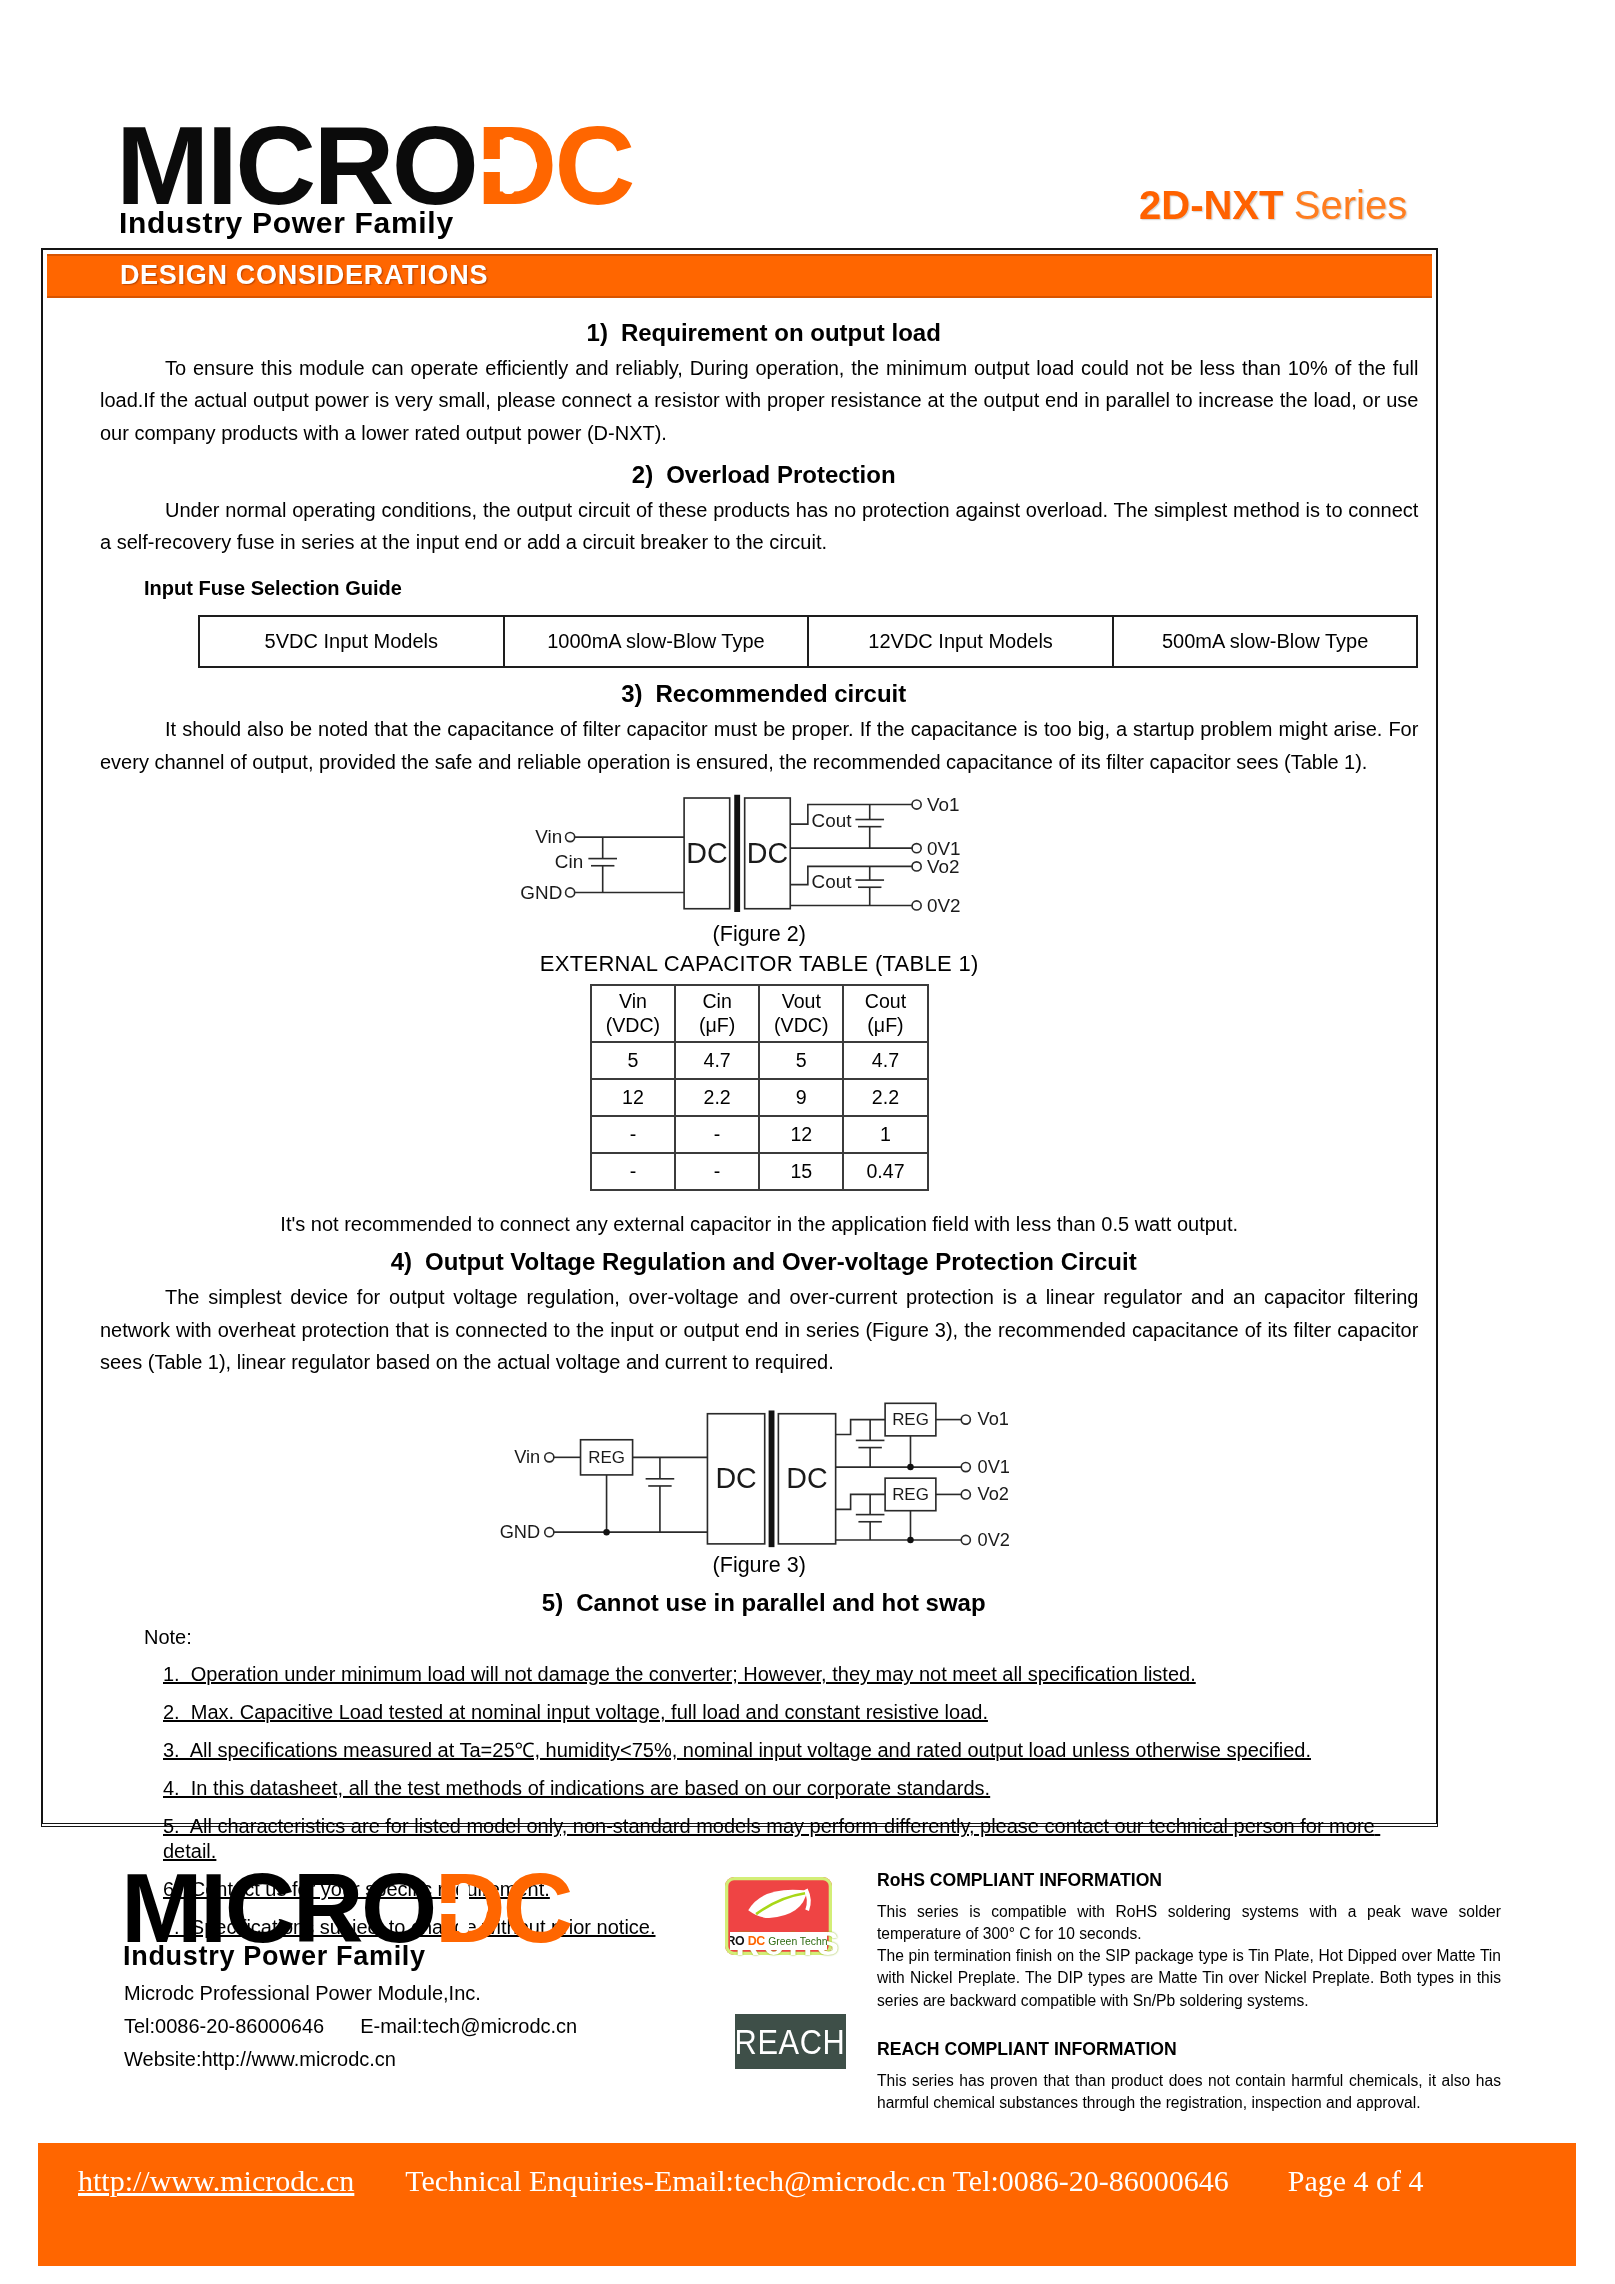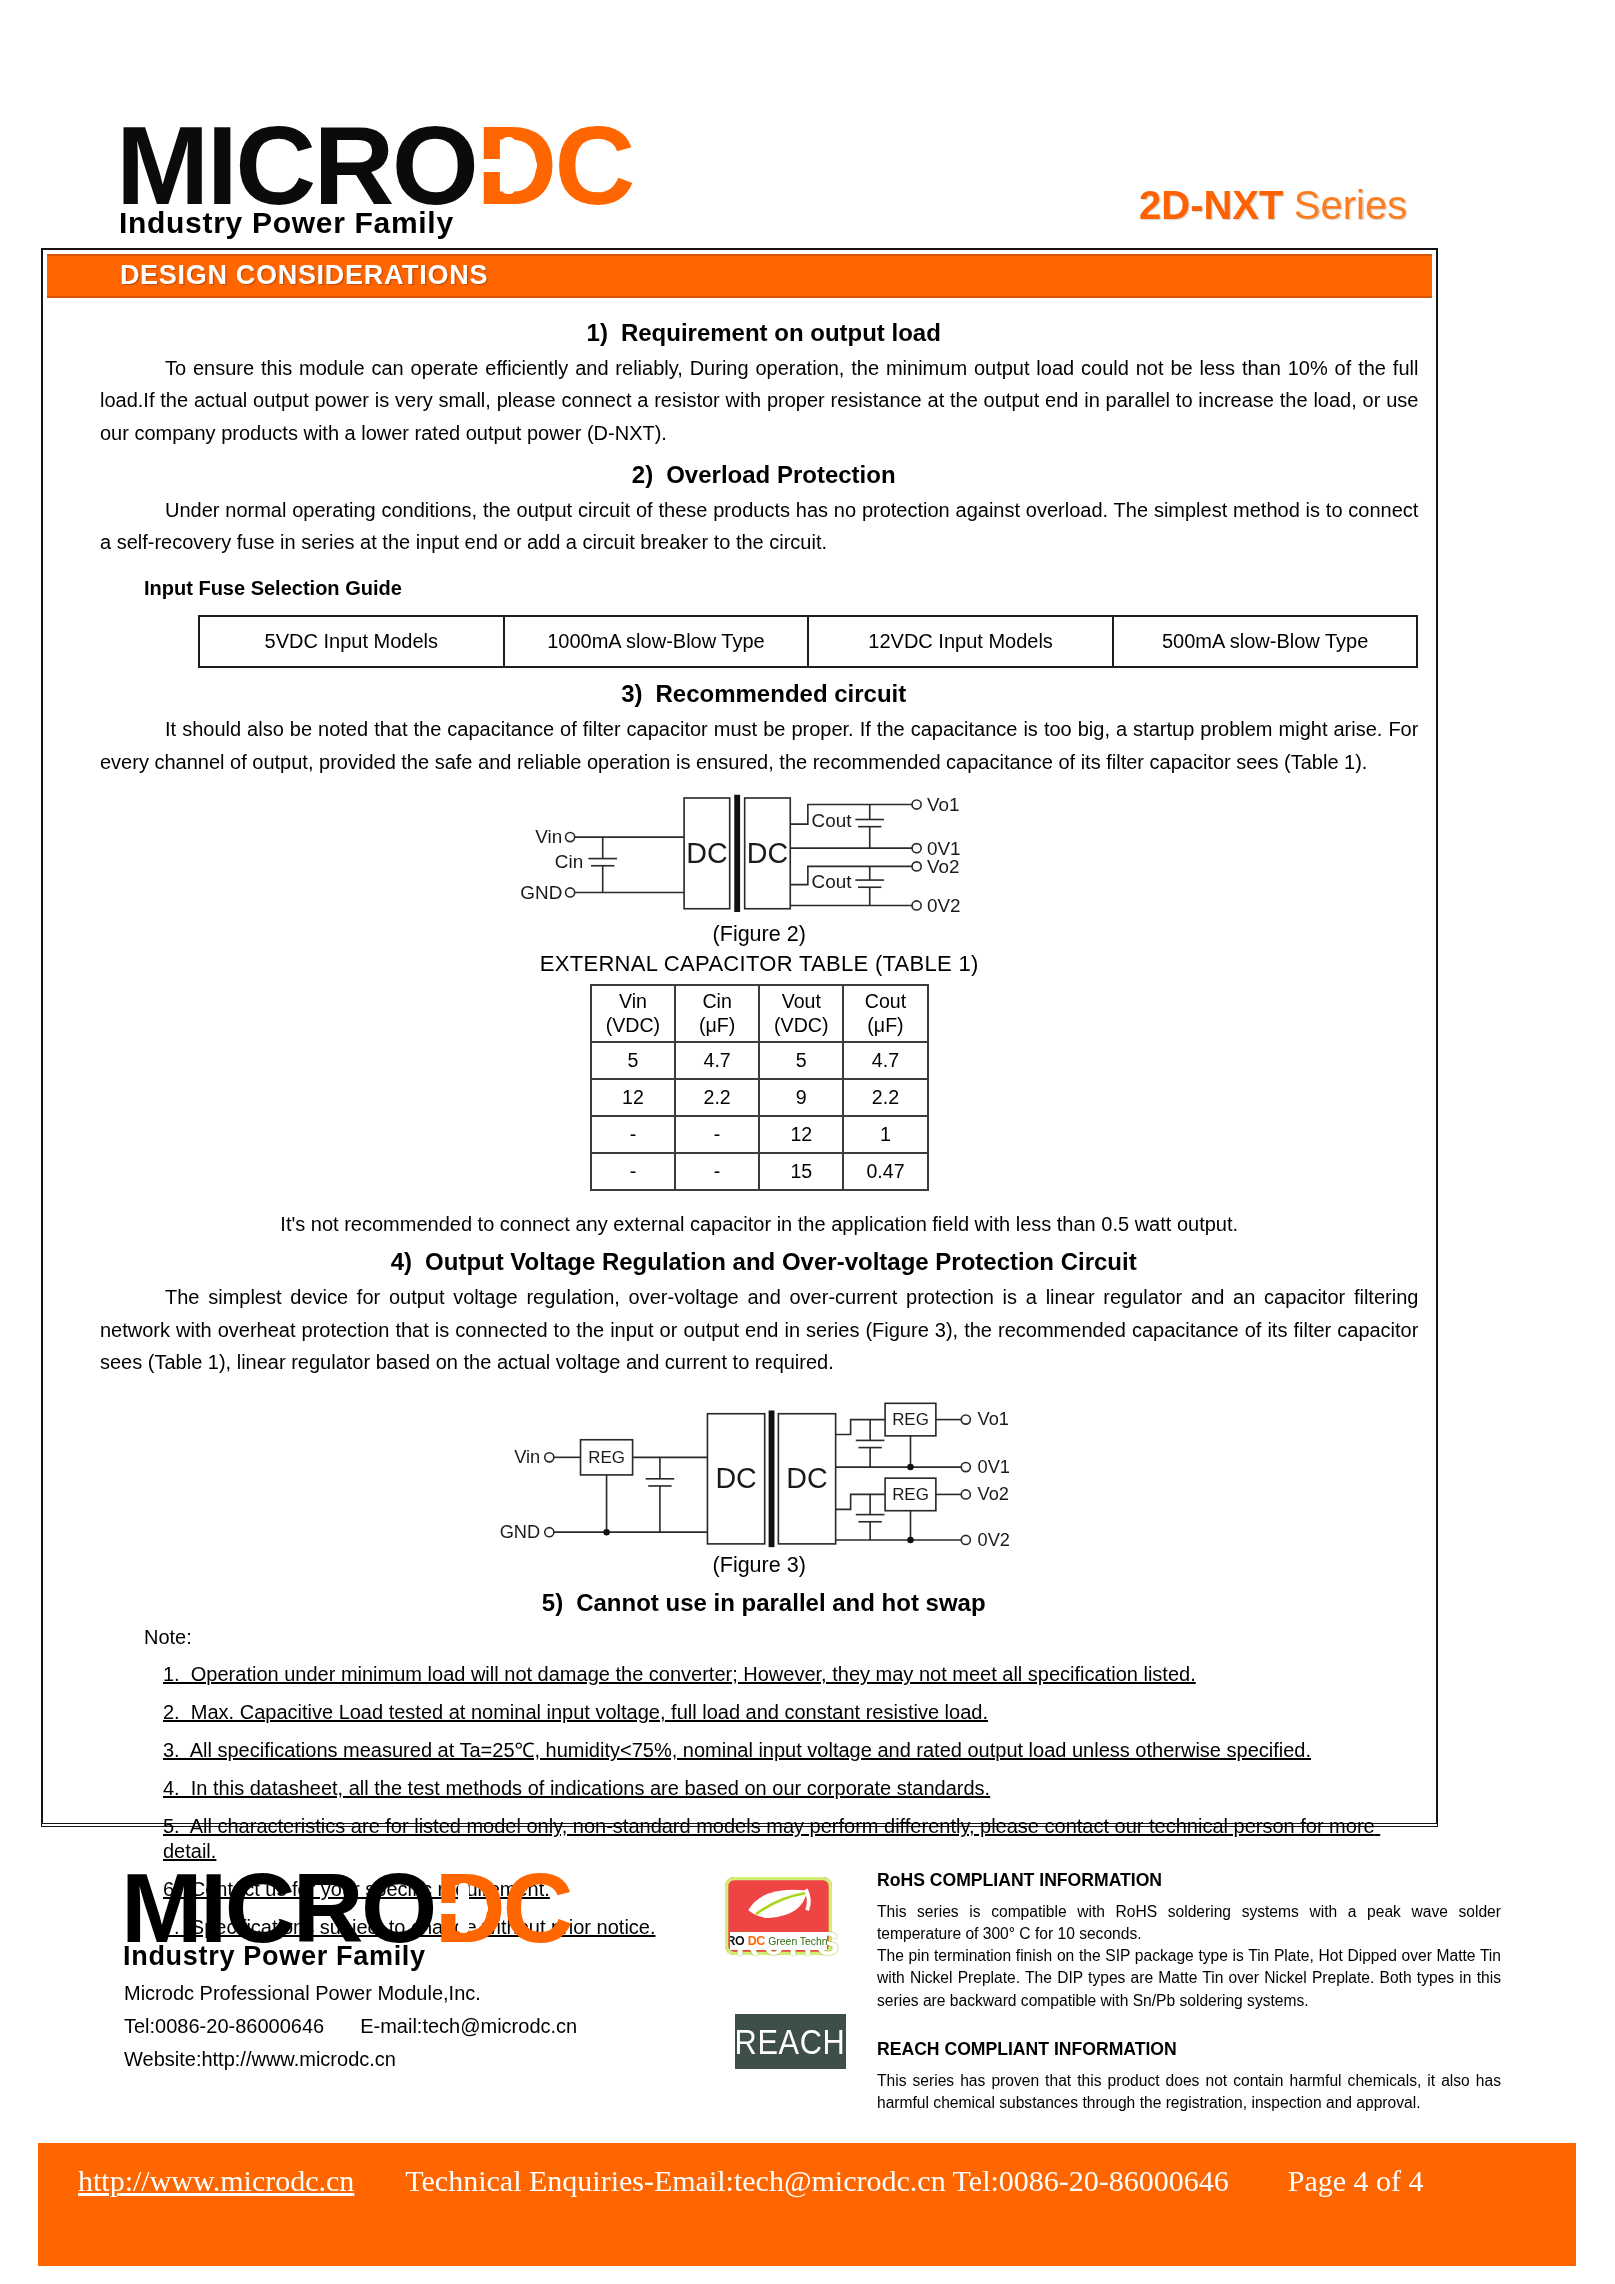--- a/index.html
+++ b/index.html
@@ -356,21 +356,21 @@
 
     <div class="reach-badge">
       <span class="reach-text">REACH</span>
     </div>
 
     <div class="compliance">
       <div class="comp-heading">RoHS COMPLIANT INFORMATION</div>
       <p class="comp-para">This series is compatible with RoHS soldering systems with a peak wave solder temperature of 300° C for 10 seconds.</p>
       <p class="comp-para">The pin termination finish on the SIP package type is Tin Plate, Hot Dipped over Matte Tin with Nickel Preplate. The DIP types are Matte Tin over Nickel Preplate. Both types in this series are backward compatible with Sn/Pb soldering systems.</p>
       <div class="comp-heading second">REACH COMPLIANT INFORMATION</div>
-      <p class="comp-para">This series has proven that this product does not contain harmful chemicals, it also has harmful chemical substances through the registration, inspection and approval.</p>
+      <p class="comp-para">This series has proven that than product does not contain harmful chemicals, it also has harmful chemical substances through the registration, inspection and approval.</p>
     </div>
   </div>
 
   <div class="bottom-bar">
     <span class="bar-url">http://www.microdc.cn</span>
     <span class="bar-contact">Technical Enquiries-Email:tech@microdc.cn Tel:0086-20-86000646</span>
     <span class="bar-page">Page 4 of 4</span>
   </div>
 
 </div>

